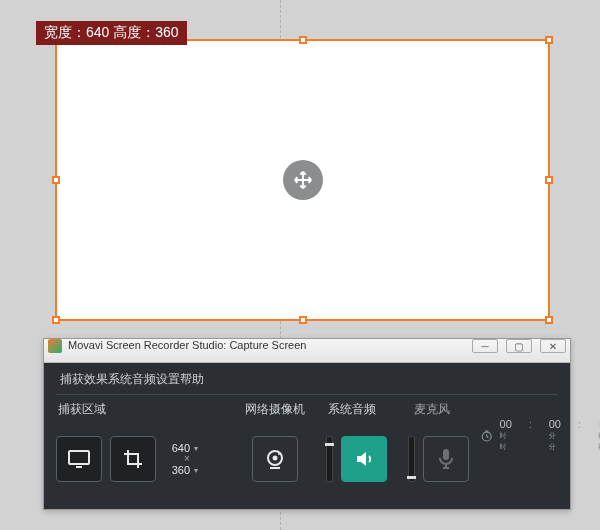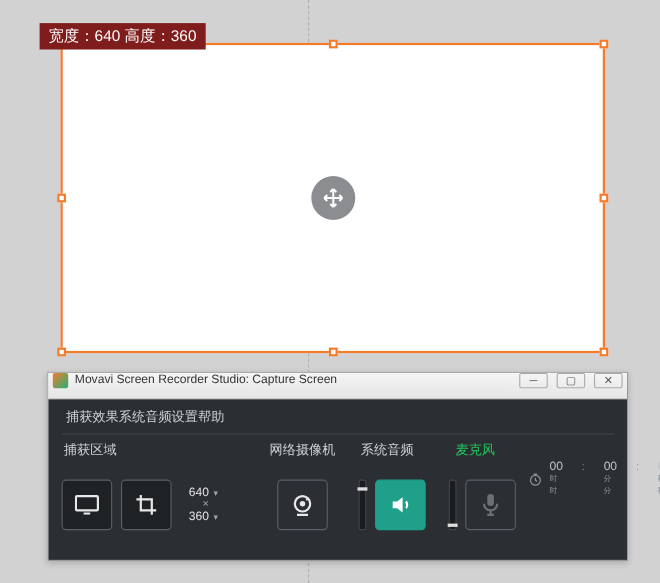--- a/index.html
+++ b/index.html
@@ -99,21 +99,21 @@
       <span>系统音频</span>
       <span>设置</span>
       <span>帮助</span>
     </div>
     <div class="divider"></div>
 
     <div class="labels-row">
       <span class="lbl" style="left:2px">捕获区域</span>
       <span class="lbl" style="left:189px">网络摄像机</span>
       <span class="lbl" style="left:272px">系统音频</span>
-      <span class="lbl" style="left:358px;color:#22c55e">麦克风</span>
+      <span class="lbl" style="left:358px;color:#a3a3a3">麦克风</span>
     </div>
 
     <div class="controls">
       <div class="sqbtn filled">
         <svg width="22" height="18">
             <rect x="1" y="1" width="20" height="13" rx="1" fill="none" stroke="#e6e8e9" stroke-width="2"></rect>
             <path d="M8 17h6" stroke="#e6e8e9" stroke-width="2"></path>
           </svg>
       </div>
       <div class="sqbtn filled" style="margin-left:8px">

